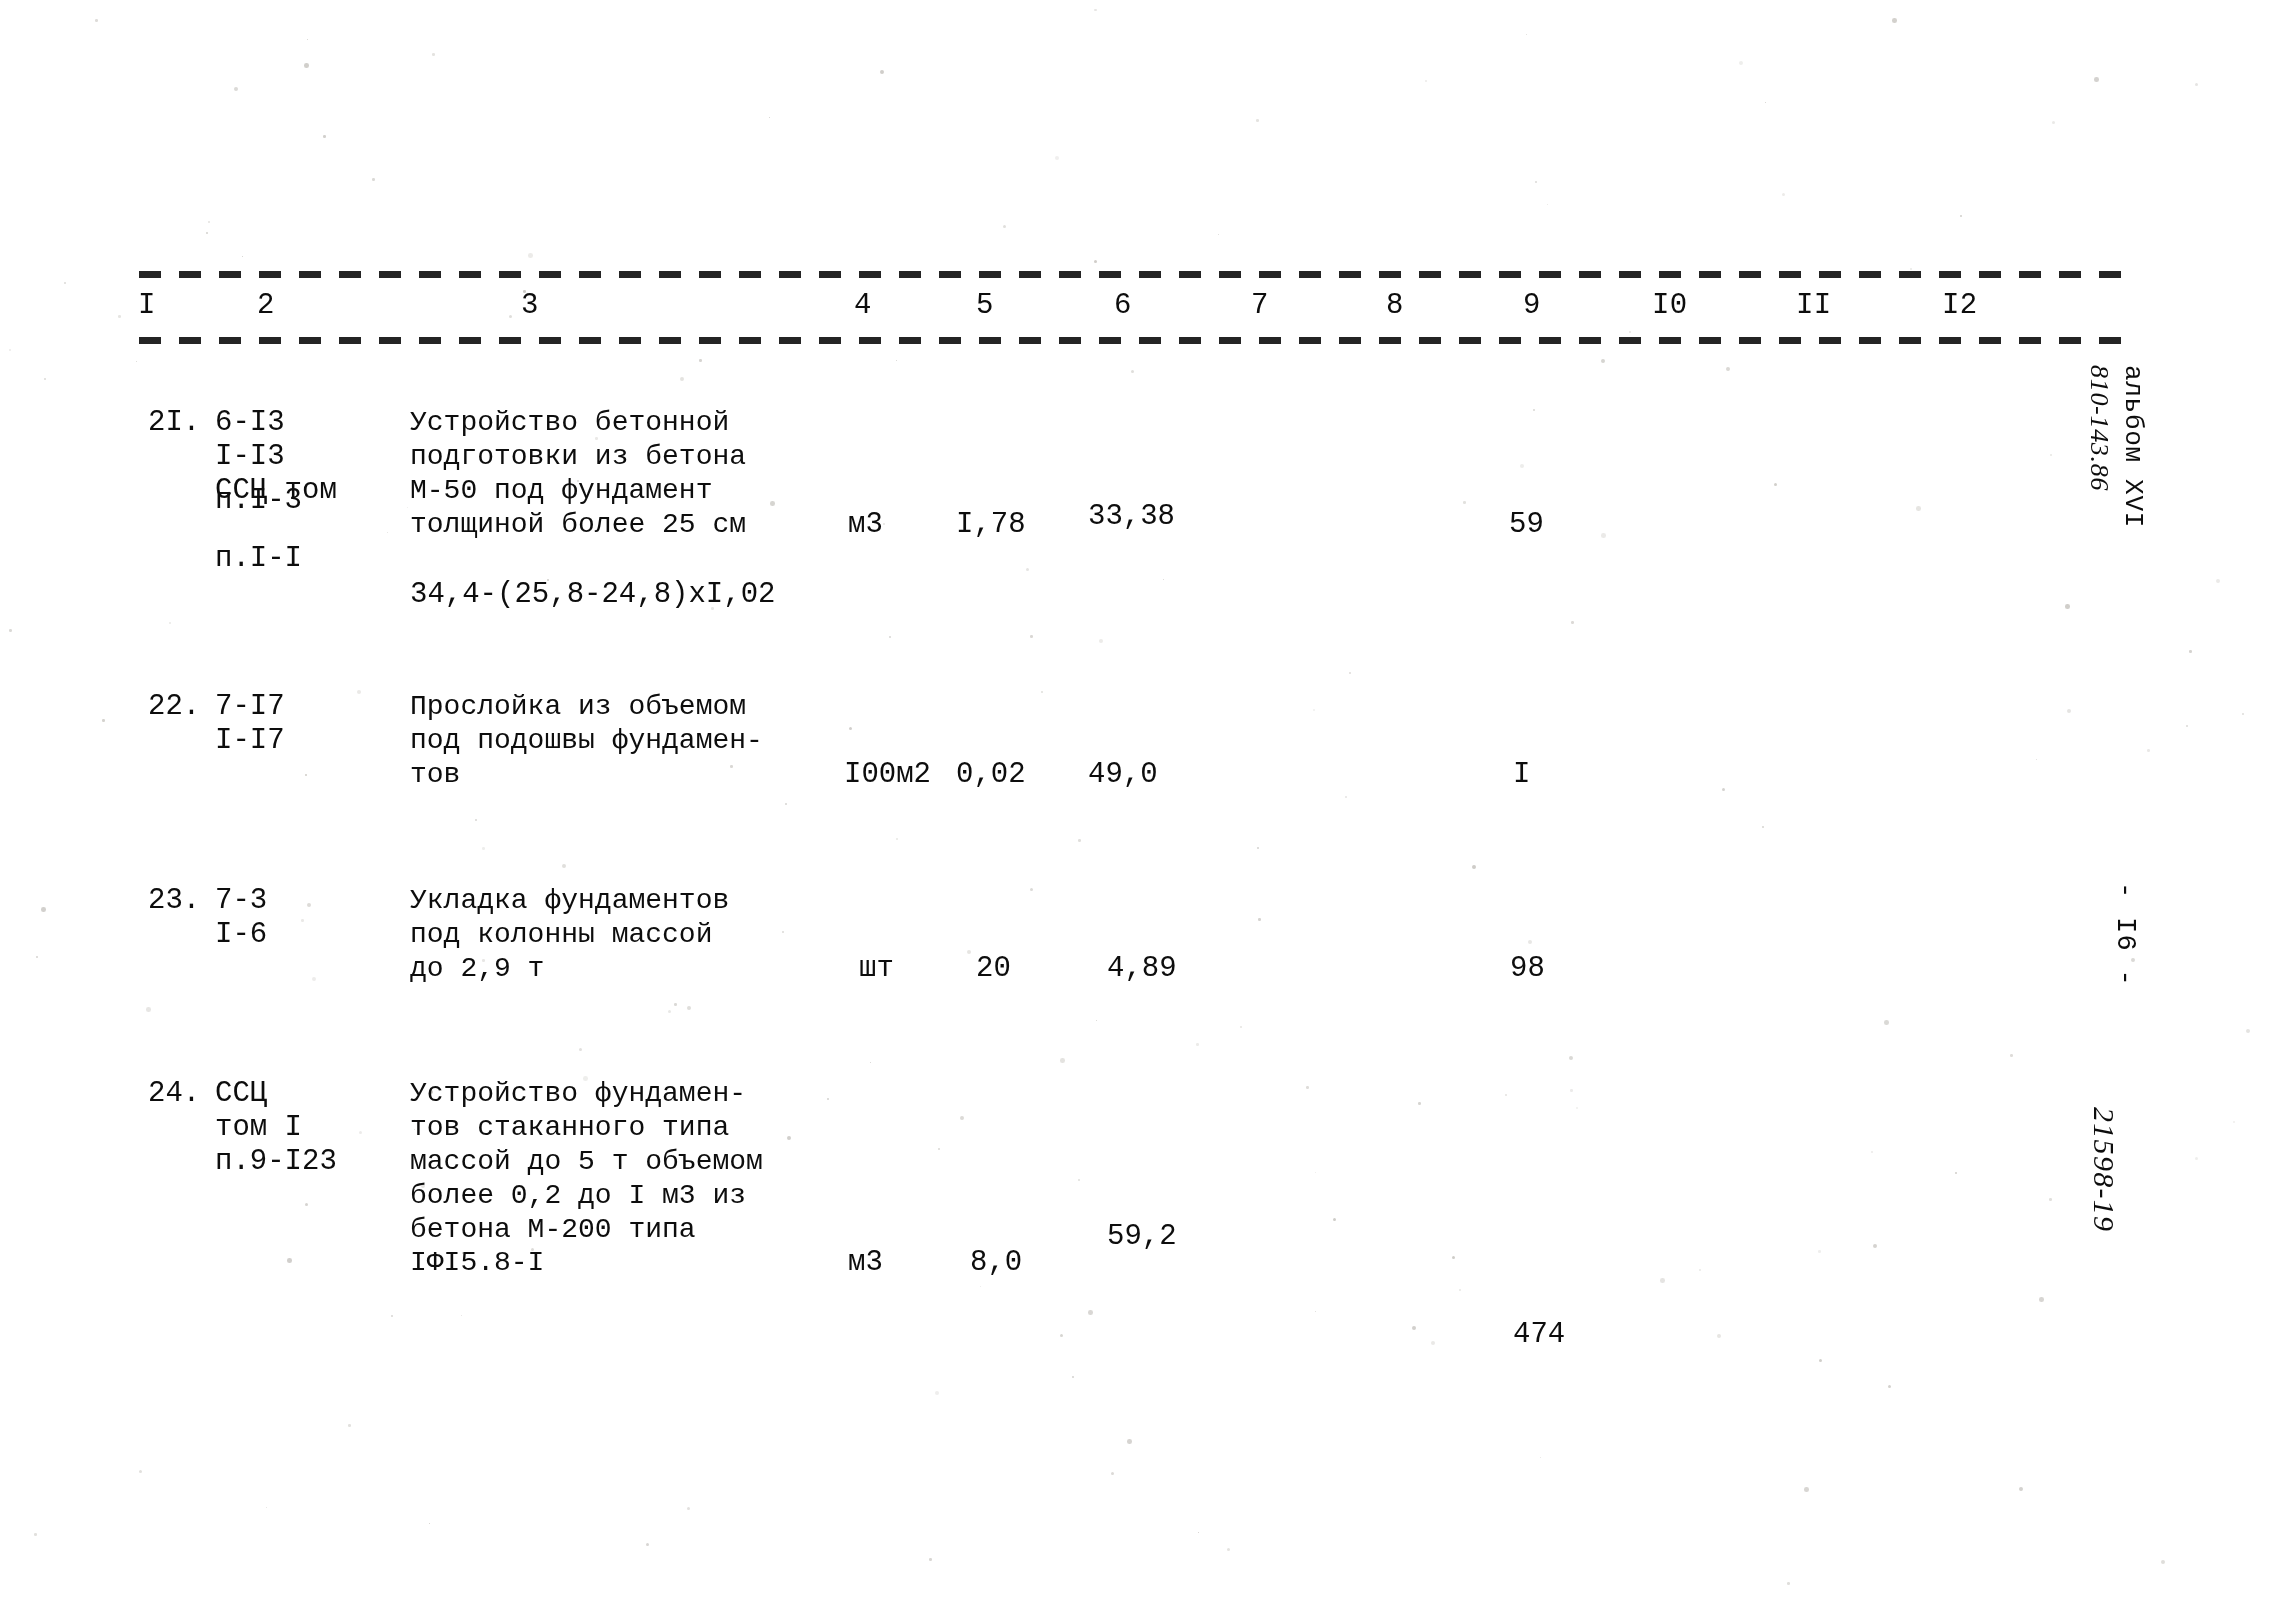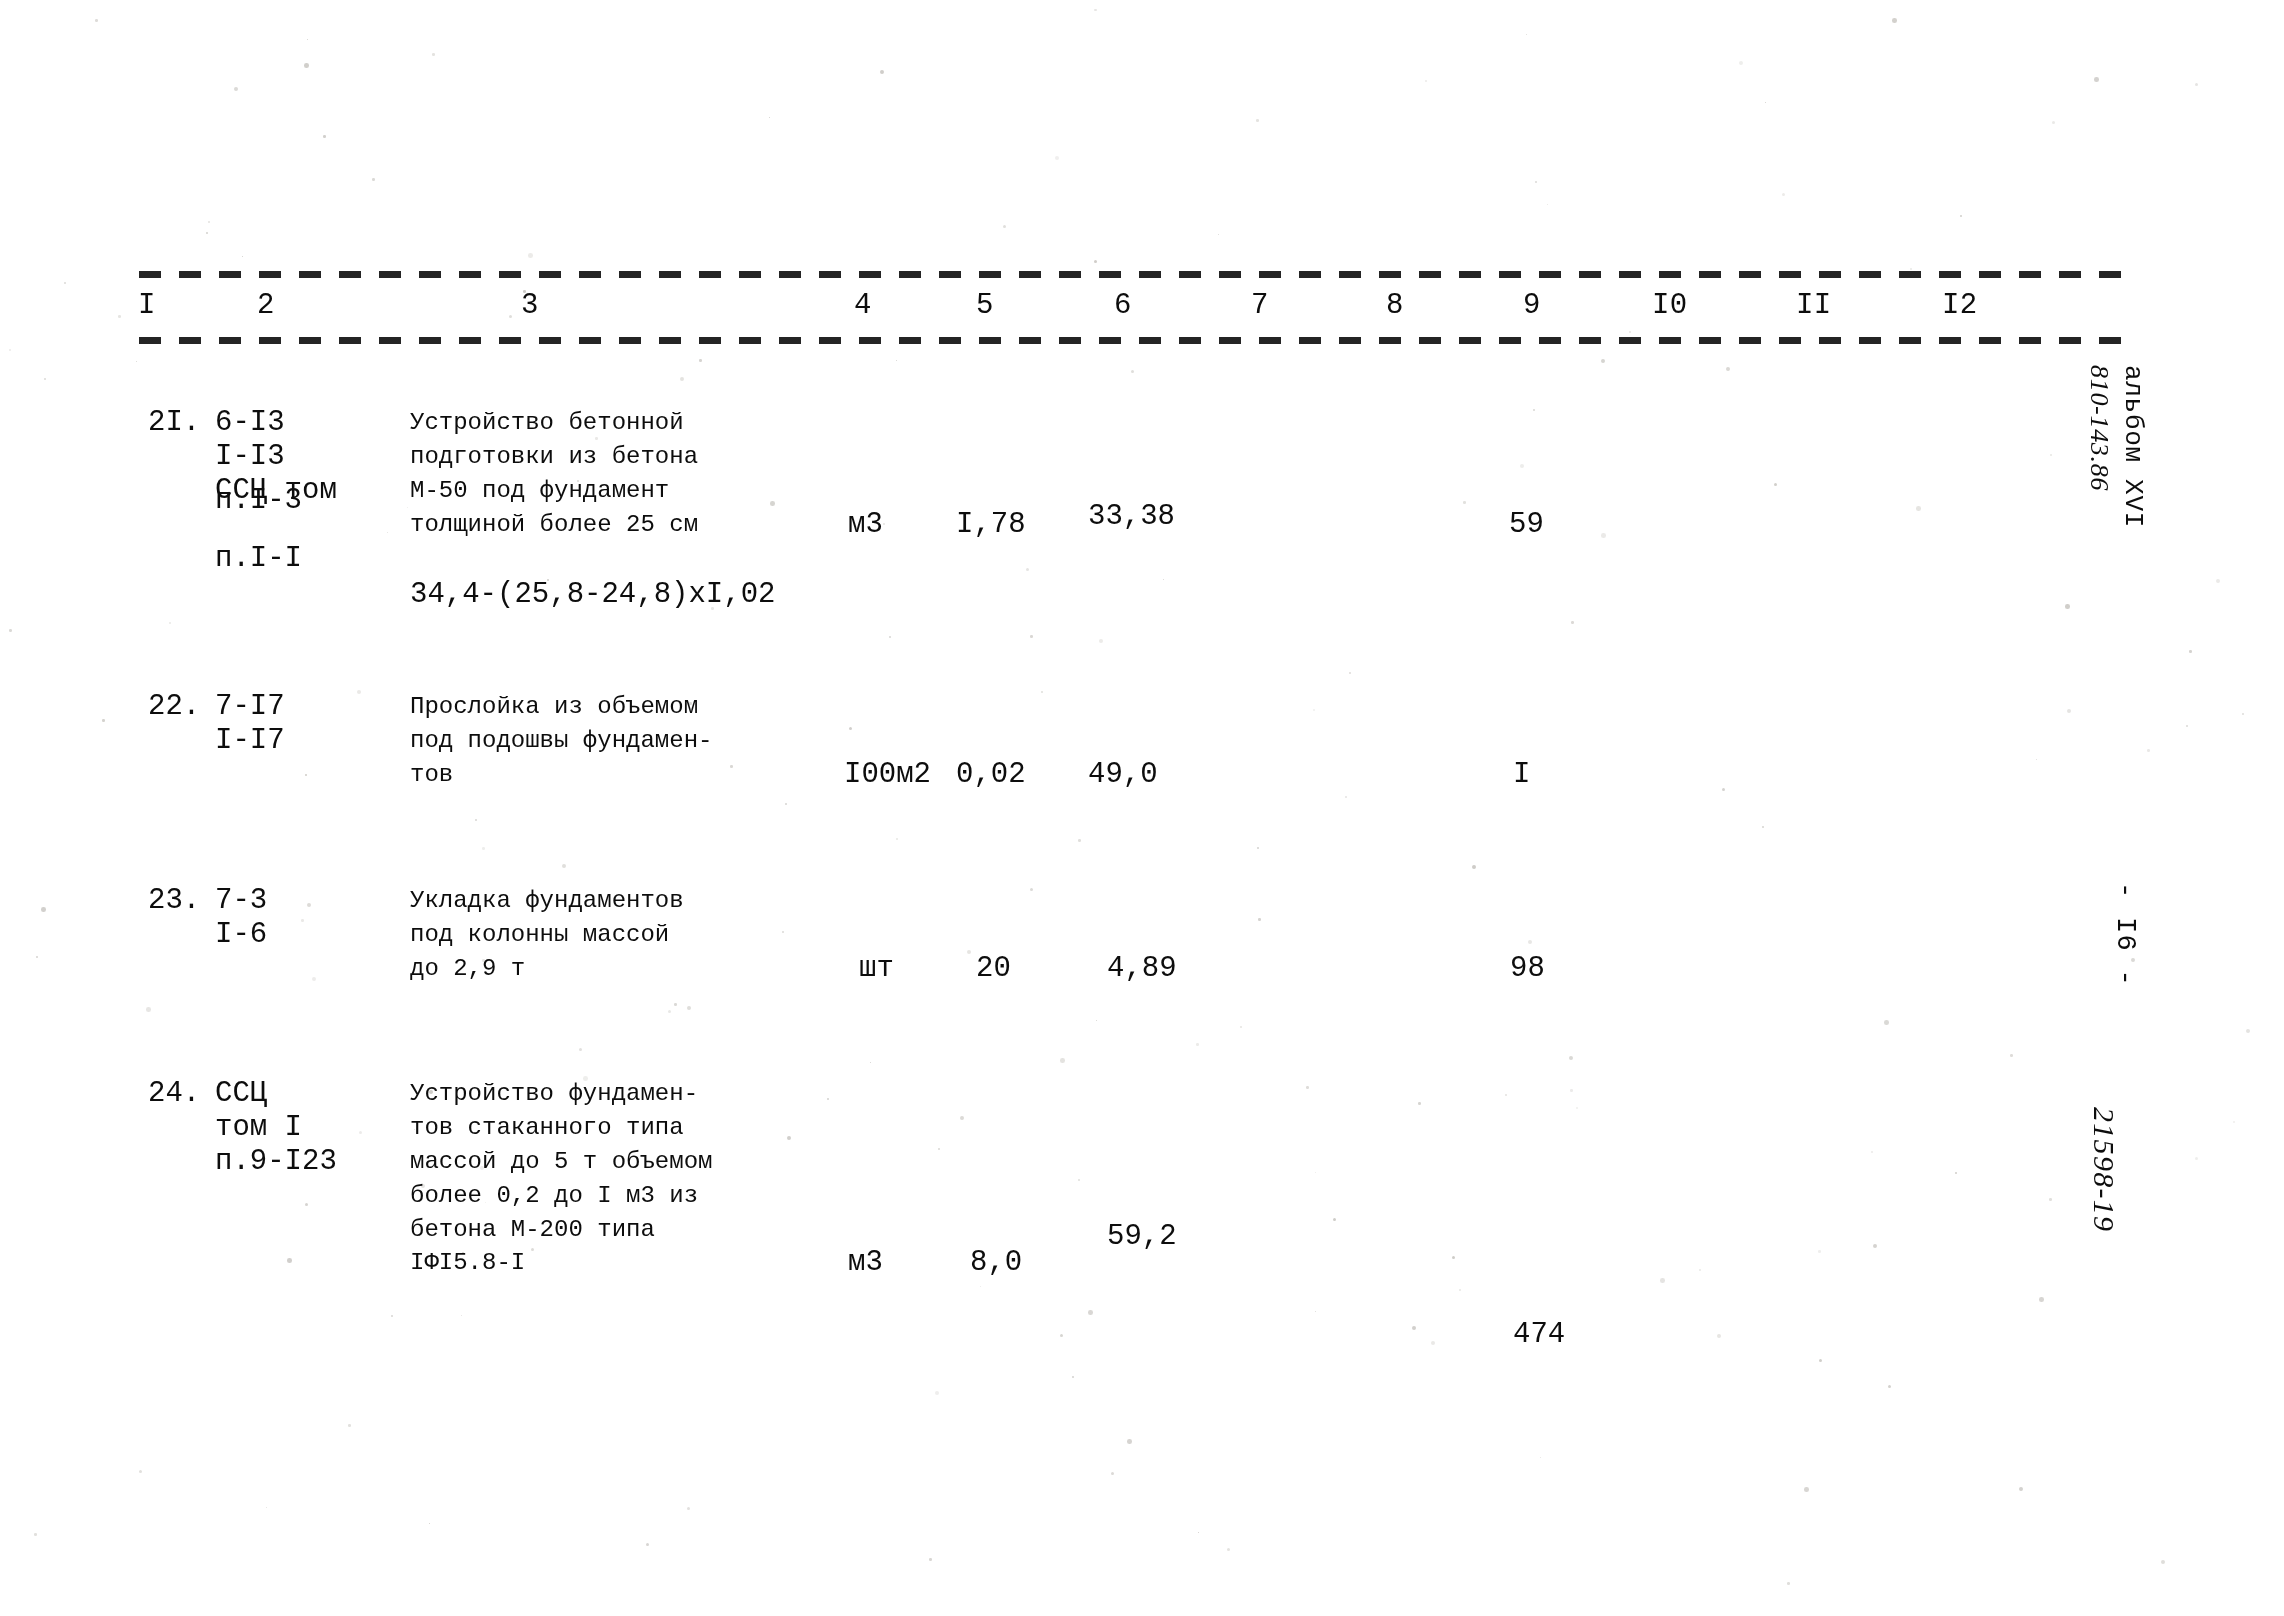--- a/index.html
+++ b/index.html
@@ -59,21 +59,21 @@
     line-height: 34px;
     letter-spacing: 0.3px;
     white-space: pre;
   }
 
   
   .row { position: absolute; }
 
   .c1 { position: absolute; font-size: 29px; line-height: 34px; white-space: pre; }
   .c2 { position: absolute; font-size: 29px; line-height: 34px; white-space: pre; }
-  .c3 { position: absolute; font-size: 24px; line-height: 34px; white-space: pre; }
+  .c3 { position: absolute; font-size: 28px; line-height: 34px; white-space: pre; }
   .c3-extra { position: absolute; font-size: 29px; line-height: 34px; white-space: pre; }
   .cnum {
     position: absolute;
     font-size: 29px;
     line-height: 34px;
     white-space: pre;
   }
 
   
   .x-num   { left: 120px; margin-left: 28px; }

